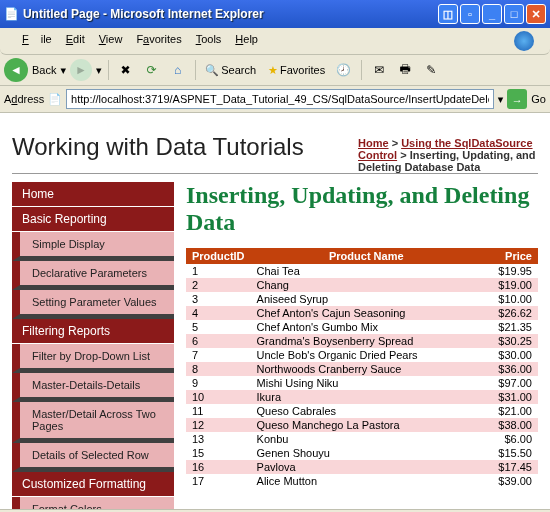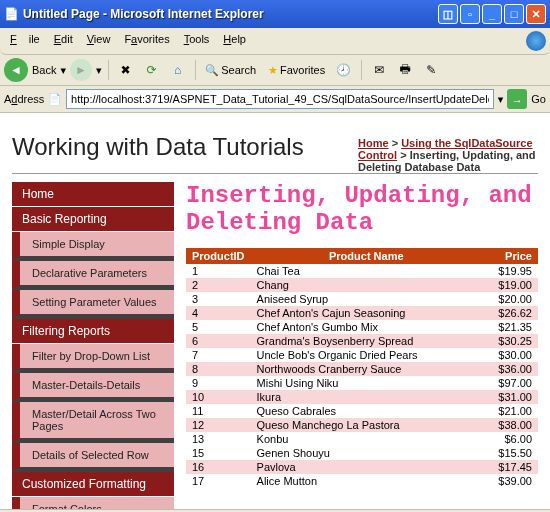--- a/index.html
+++ b/index.html
@@ -1,21 +1,21 @@
 <!DOCTYPE html>
 <html><head>
 <meta charset="utf-8">
 <style>
 * { box-sizing: border-box; margin: 0; padding: 0; }
 body { font-family: Tahoma, sans-serif; font-size: 11px; background: #ece9d8; width: 550px; height: 512px; overflow: hidden; }
 .titlebar { background: linear-gradient(#3a6ee8,#2255c8); height: 28px; display: flex; align-items: center; padding: 0 4px; color: #fff; font-size: 12px; }
 .titlebar .title { flex: 1; padding-left: 4px; font-weight: bold; text-shadow: 1px 1px 1px #123; }
 .winbtn { width: 20px; height: 20px; margin-left: 2px; background: #3c81f3; border: 1px solid #fff; border-radius: 3px; display: flex; align-items: center; justify-content: center; color: #fff; font-weight: bold; font-size: 11px; }
 .winbtn.close { background: #e35a2b; }
-.menubar { background: #ece9d8; padding: 3px 4px; display: flex; gap: 2px; border-bottom: 1px solid #c0c0b0; border-radius: 6px; }
+.menubar { background: #ece9d8; padding: 3px 16px; display: flex; gap: 2px; border-bottom: 1px solid #c0c0b0; border-radius: 6px; }
 .menubar span { padding: 2px 6px; }
 .menubar span u { text-decoration: underline; }
 .toolbar { background: #ece9d8; padding: 3px 4px; display: flex; align-items: center; gap: 4px; border-bottom: 1px solid #c0c0b0; }
 .tbtn { width: 22px; height: 22px; display: flex; align-items: center; justify-content: center; border-radius: 3px; font-size: 12px; }
 .tbtn.back { background: #4caf50; color: #fff; border-radius: 50%; width: 24px; height: 24px; }
 .tbtn.fwd { background: #cde4cd; color: #9a9; border-radius: 50%; width: 22px; height: 22px; }
 .tlabel { display: flex; align-items: center; gap: 2px; padding: 2px 4px; }
 .sep { width: 1px; height: 20px; background: #c0c0b0; margin: 0 2px; }
 .addrbar { background: #ece9d8; padding: 3px 4px; display: flex; align-items: center; gap: 4px; border-bottom: 1px solid #c0c0b0; }
 .addrbar input { flex: 1; height: 20px; border: 1px solid #7f9db9; padding: 0 4px; font-size: 11px; }
@@ -23,21 +23,21 @@
 .content { background: #fff; height: 396px; overflow: hidden; position: relative; padding: 20px 12px; }
 .pgtitle { font-family: "Trebuchet MS", sans-serif; font-size: 24px; color: #222; float: left; width: 320px; }
 .breadcrumb { float: right; width: 180px; font-size: 11px; color: #333; margin-top: 4px; font-weight: bold; }
 .breadcrumb a { color: #8b1a1a; text-decoration: underline; }
 .hr { clear: both; border-top: 1px solid #999; margin: 6px 0 8px; }
 .layout { display: flex; gap: 12px; }
 .sidebar { width: 162px; }
 .navhead { background: #8b1a1a; color: #fff; padding: 5px 10px; font-size: 12px; border-bottom: 1px solid #fff; }
 .navitem { background: #e9b2b5; color: #222; padding: 6px 12px; font-size: 11px; border-bottom: 5px solid #404040; border-left: 8px solid #8b1a1a; }
 .main { flex: 1; }
-.main h1 { font-family: Liberation Mono, monospace; font-size: 24px; color: #ec4899; margin-bottom: 12px; }
+.main h1 { font-family: Liberation Serif, serif; font-size: 24px; color: #15803d; margin-bottom: 12px; }
 table { width: 100%; border-collapse: collapse; font-size: 11px; }
 th { background: #c2410c; color: #fff; font-weight: bold; padding: 2px 6px; }
 th.pid { text-align: left; width: 60px; }
 th.pname { text-align: center; }
 th.price { text-align: right; width: 56px; }
 td { padding: 1px 6px; }
 td.price { text-align: right; }
 tr.alt td { background: #f9d6d8; }
 .statusbar { background: #ece9d8; border-top: 1px solid #c0c0b0; height: 22px; display: flex; align-items: center; padding: 0 6px; font-size: 11px; justify-content: space-between; }
 .ielogo { width: 20px; height: 20px; background: radial-gradient(circle,#5bb0f0,#1a5fb4); border-radius: 50%; margin-left: auto; }
@@ -143,21 +143,21 @@
               <td class="price">$19.95</td>
             </tr>
             <tr class="alt">
               <td>2</td>
               <td>Chang</td>
               <td class="price">$19.00</td>
             </tr>
             <tr>
               <td>3</td>
               <td>Aniseed Syrup</td>
-              <td class="price">$20.00</td>
+              <td class="price">$10.00</td>
             </tr>
             <tr class="alt">
               <td>4</td>
               <td>Chef Anton's Cajun Seasoning</td>
               <td class="price">$26.62</td>
             </tr>
             <tr>
               <td>5</td>
               <td>Chef Anton's Gumbo Mix</td>
               <td class="price">$21.35</td>

